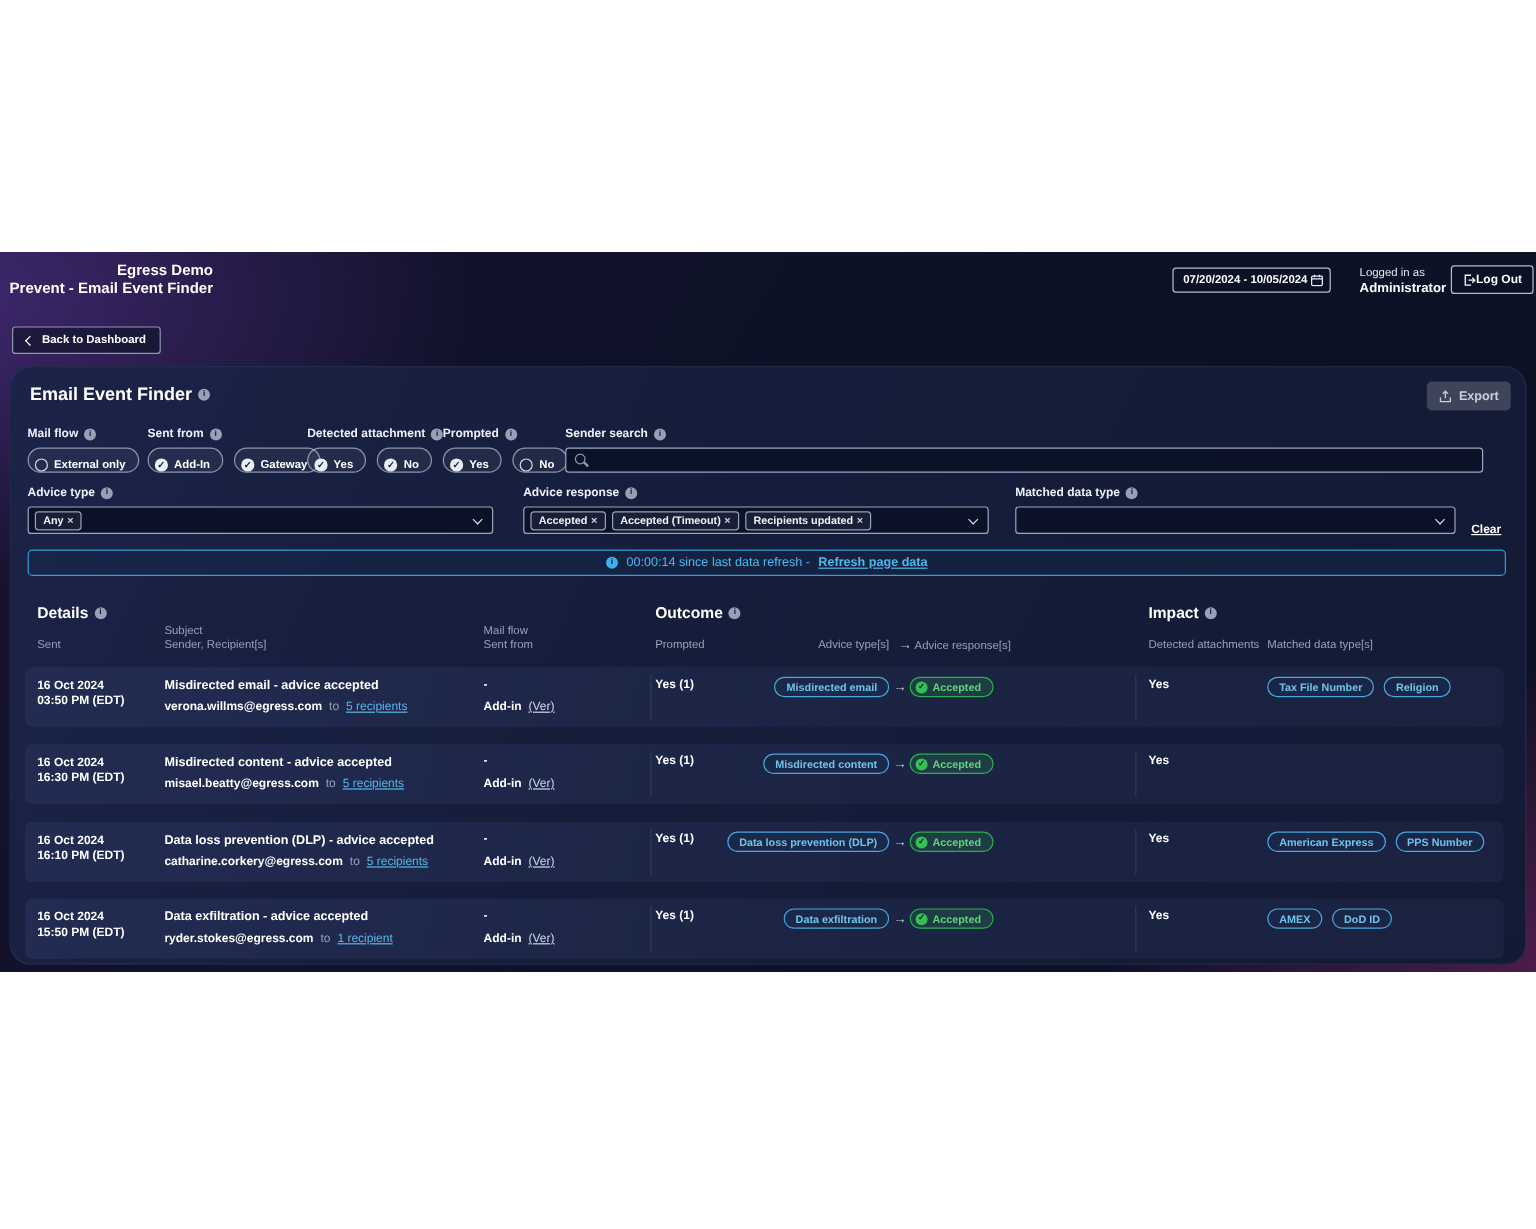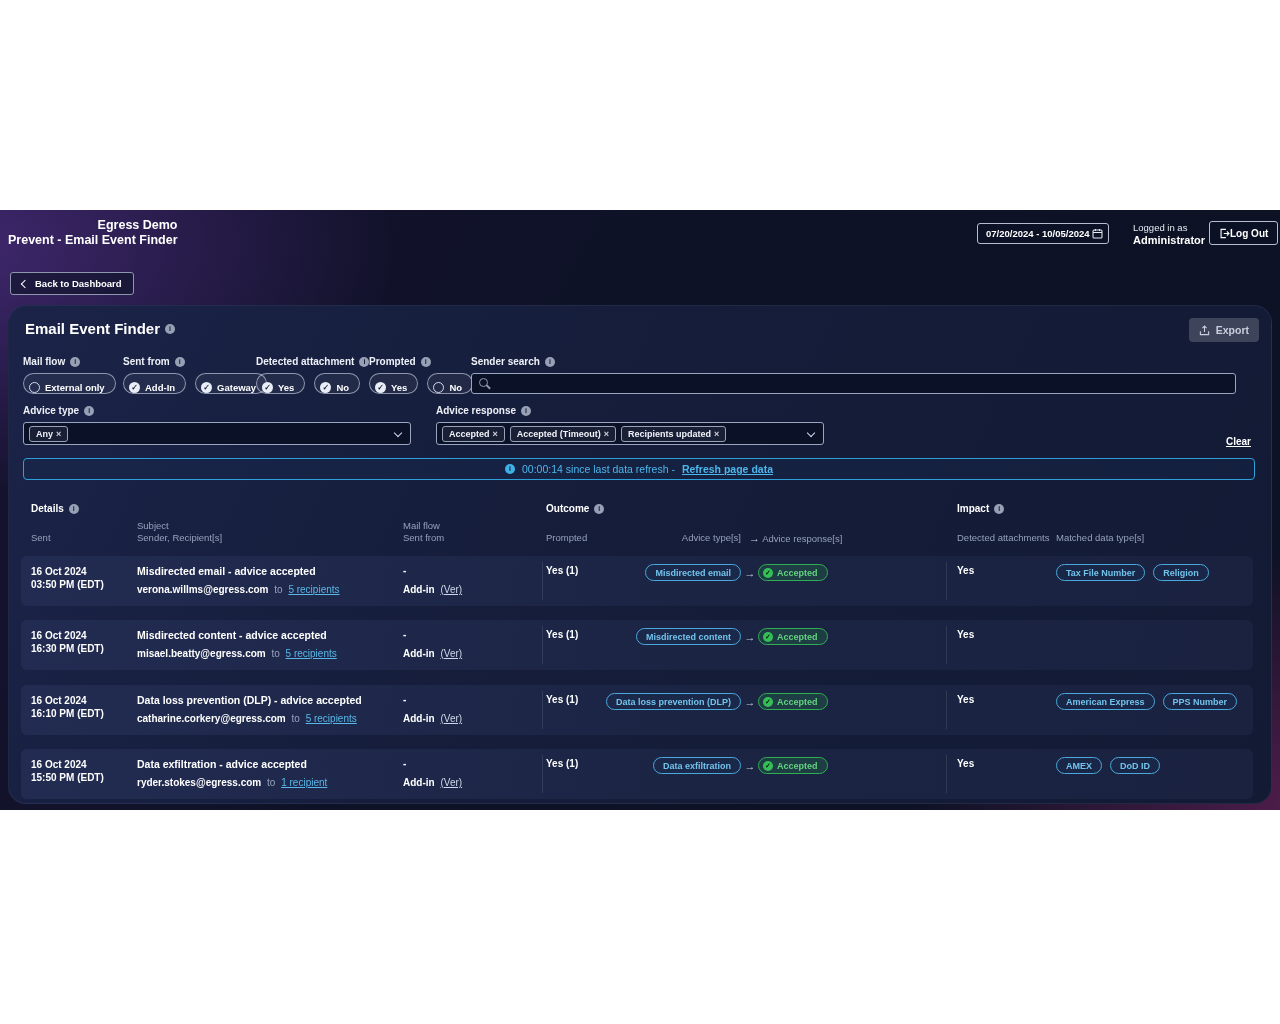--- a/index.html
+++ b/index.html
@@ -73,21 +73,21 @@
     border-radius:3px;background:rgba(255,255,255,0.06);font-size:9px;font-weight:700;color:#f0f3fa;white-space:nowrap;}
   .clearlink{right:20px;top:130px;font-size:10px;font-weight:700;color:#fff;text-decoration:underline;cursor:pointer;}
 
   
   .refreshbar{left:14px;top:152px;width:1232px;height:22px;border:1px solid #2e9fd8;border-radius:4px;
     background:rgba(22,44,80,0.35);display:flex;align-items:center;justify-content:center;gap:7px;
     font-size:10.5px;color:#4db7ec;}
   .refreshbar .lnk{font-weight:700;text-decoration:underline;color:#4db7ec;cursor:pointer;}
 
   
-  .ghead{position:absolute;top:197px;font-size:10px;font-weight:700;color:#fff;display:flex;align-items:center;}
+  .ghead{position:absolute;top:197px;font-size:13px;font-weight:700;color:#fff;display:flex;align-items:center;}
   .sub{position:absolute;font-size:9.5px;color:#96a1bb;white-space:nowrap;}
 
   
   .rowcard{position:absolute;left:12px;width:1232px;height:50px;border-radius:6px;
     background:linear-gradient(100deg,#222c52 0%,#1b2443 55%,#1a2240 100%);}
   .vline{position:absolute;top:6px;bottom:6px;width:1px;background:rgba(255,255,255,0.10);}
   .c-date{position:absolute;left:10px;top:9px;font-size:10px;font-weight:700;line-height:13px;color:#fff;}
   .c-subj{position:absolute;left:116px;top:9px;font-size:10.5px;font-weight:700;color:#fff;white-space:nowrap;}
   .c-sender{position:absolute;left:116px;top:28px;font-size:10px;color:#fff;white-space:nowrap;}
   .c-sender .em{font-weight:700;}
@@ -263,20 +263,29 @@
             <span class="chip-x"></span>
           </span>
           <span class="dchip">
             <span>Recipients updated</span>
             <span class="chip-x"></span>
           </span>
           <span class="sel-chev"></span>
         </div>
       </div>
 
+      <div class="fgroup fg2" style="left:837px;width:367px">
+        <div class="flabel">
+          <span>Matched data type</span>
+          <span class="ico-info"></span>
+        </div>
+        <div class="select">
+          <span class="sel-chev"></span>
+        </div>
+      </div>
 
       <a class="abs clearlink">Clear</a>
 
       <div class="abs refreshbar">
         <span class="ico-info blue"></span>
         <span>00:00:14 since last data refresh -</span>
         <a class="lnk">Refresh page data</a>
       </div>
 
       <div class="ghead" style="left:22px">

